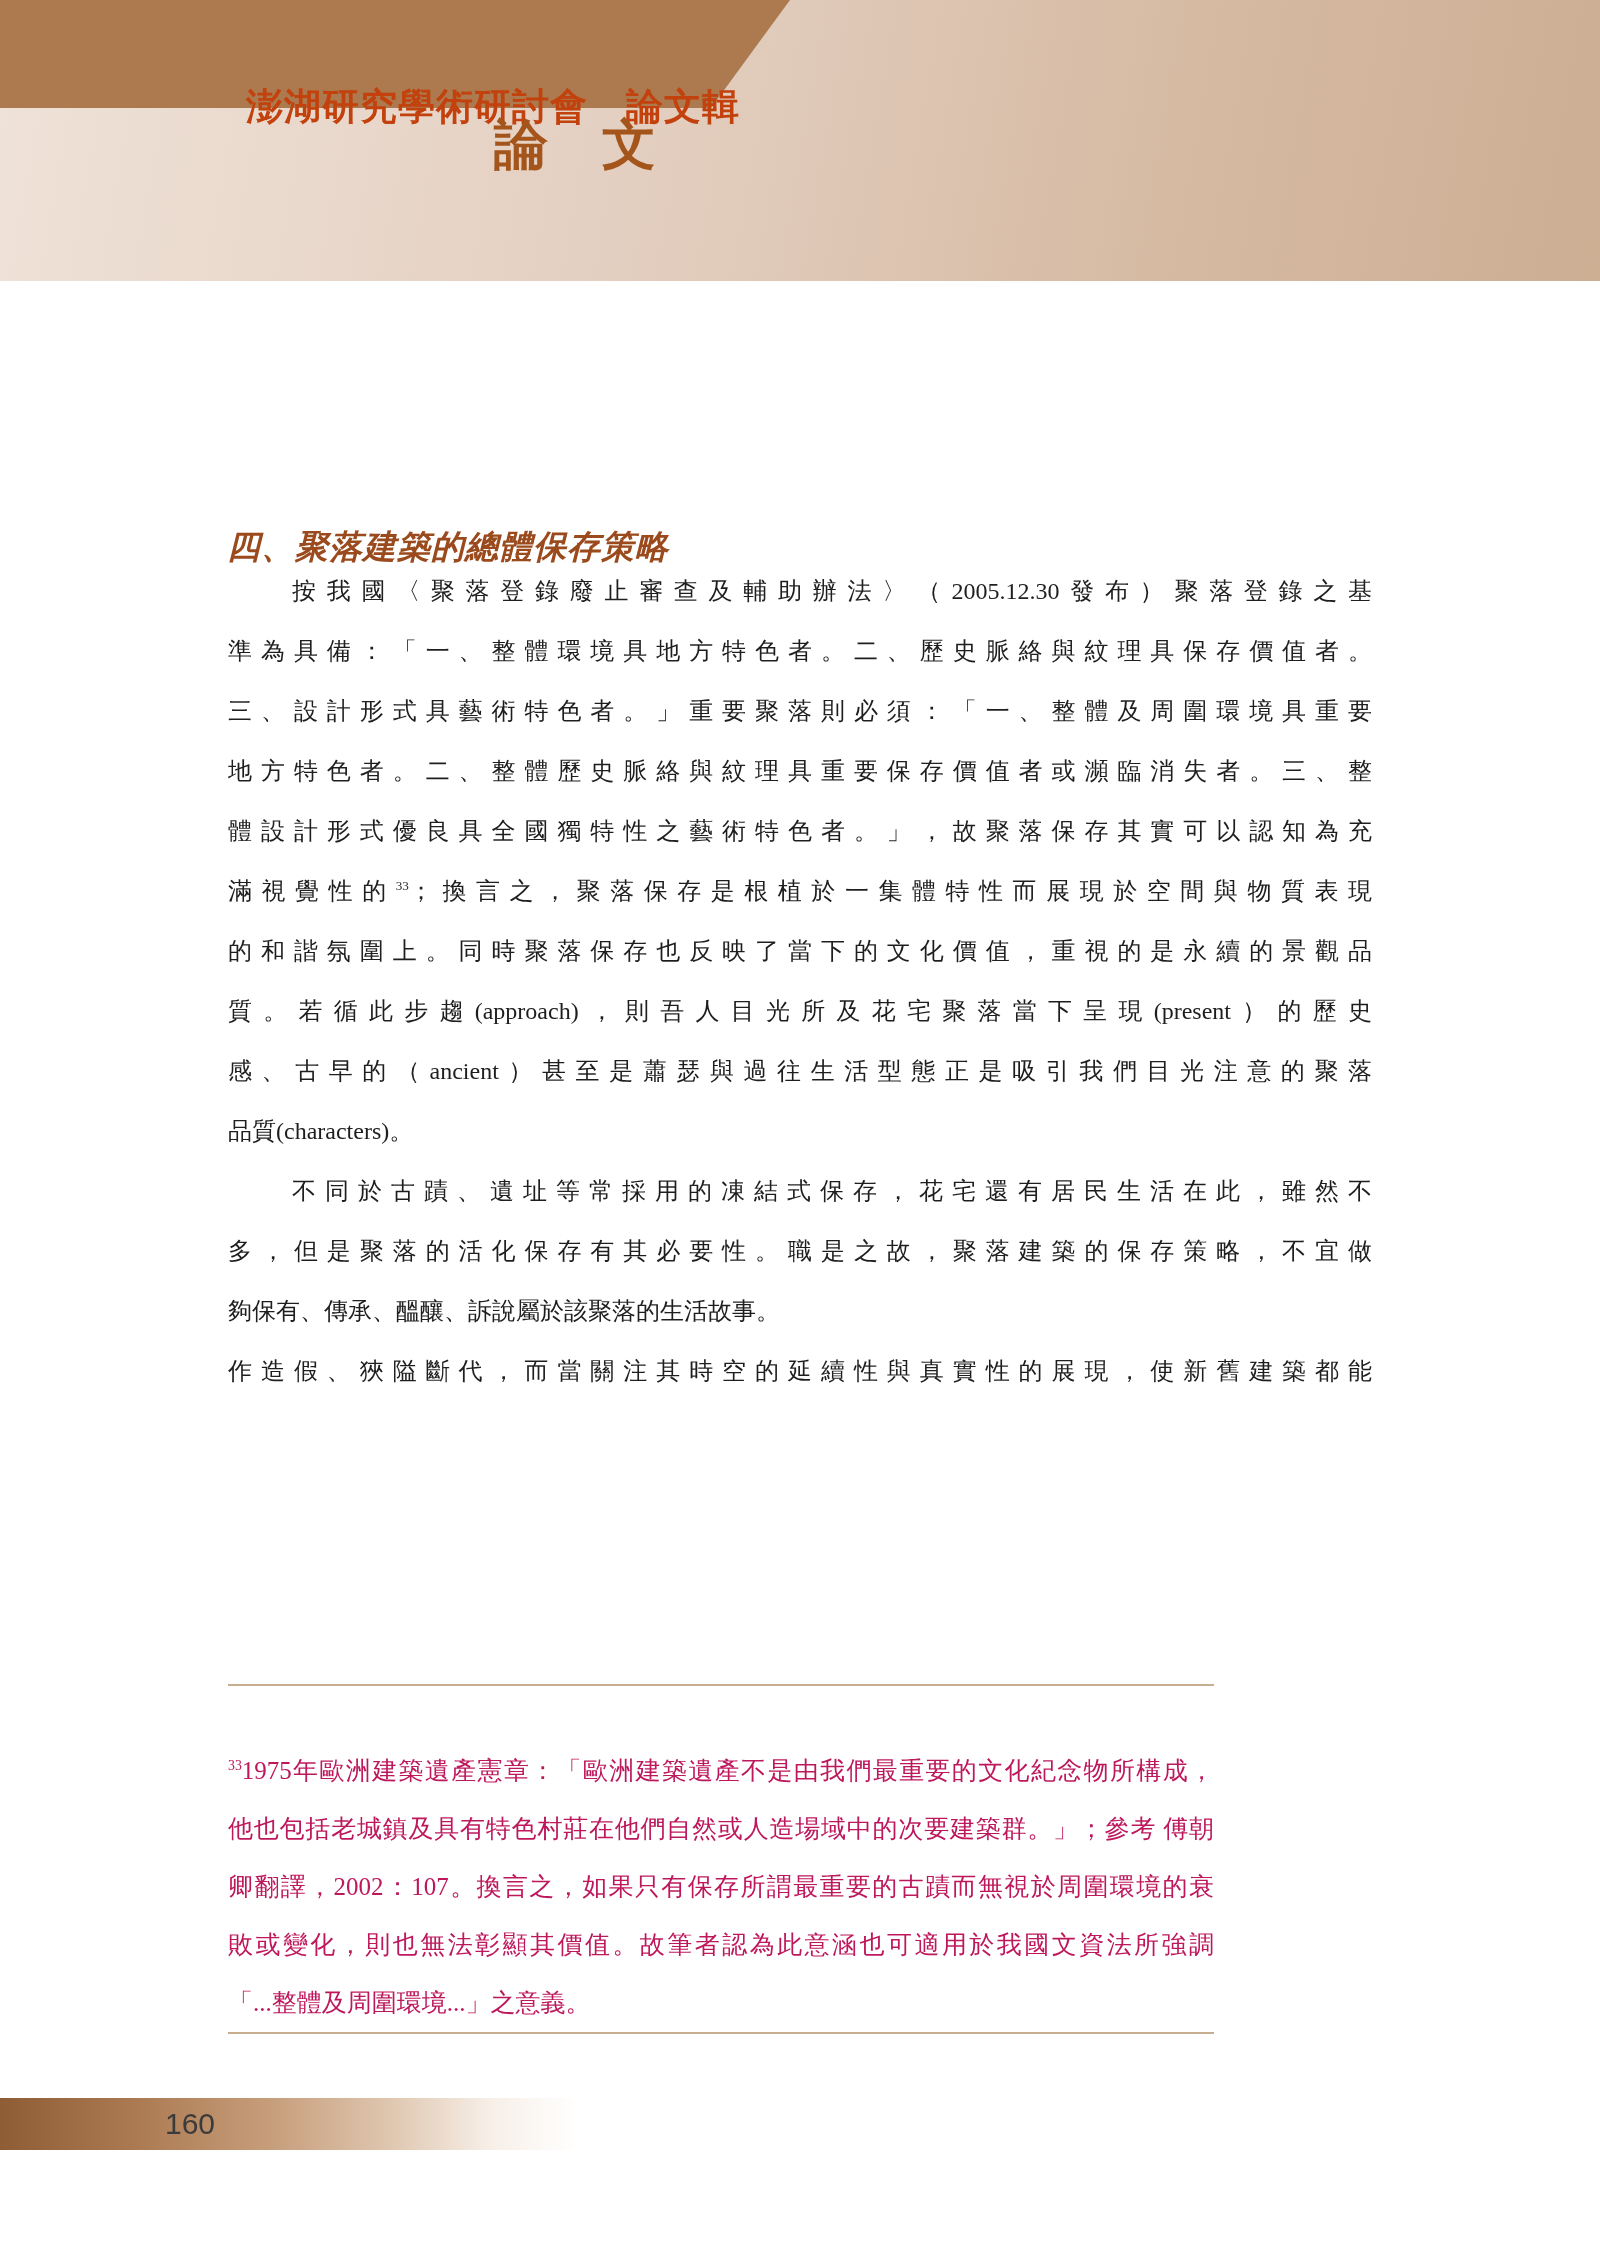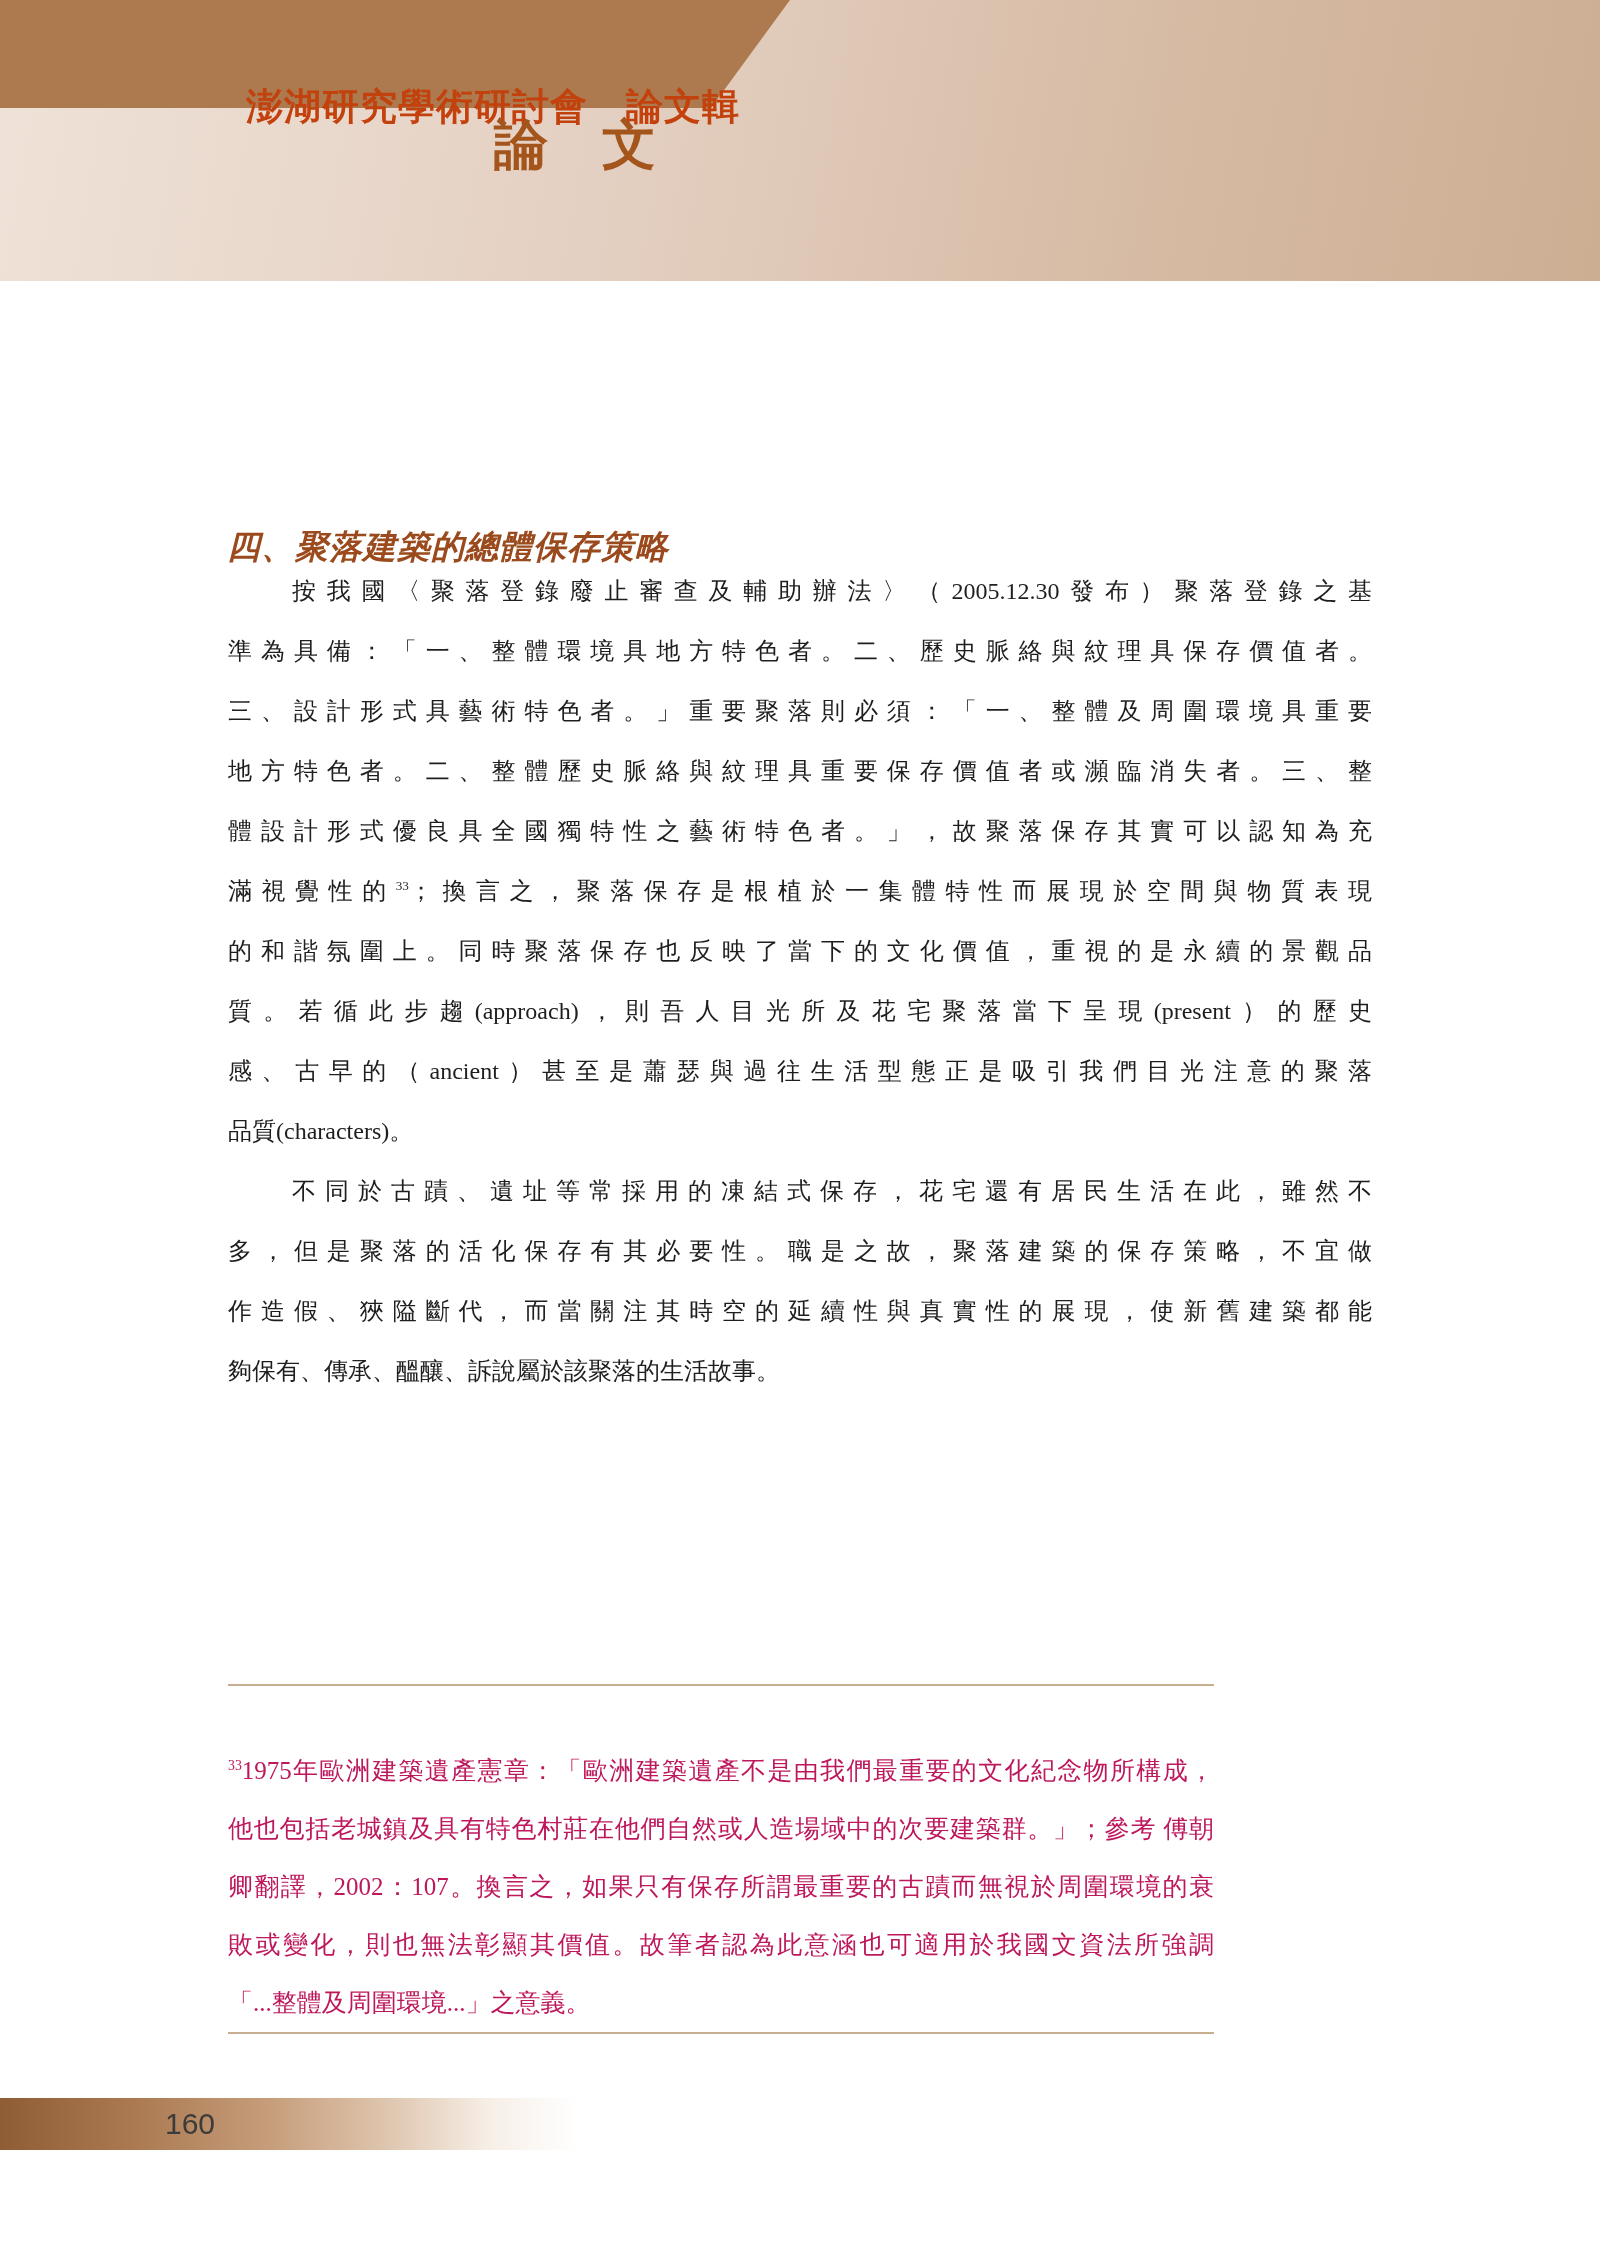--- a/index.html
+++ b/index.html
@@ -90,22 +90,22 @@
   <div class="bline">三、設計形式具藝術特色者。」重要聚落則必須：「一、整體及周圍環境具重要</div>
   <div class="bline">地方特色者。二、整體歷史脈絡與紋理具重要保存價值者或瀕臨消失者。三、整</div>
   <div class="bline">體設計形式優良具全國獨特性之藝術特色者。」，故聚落保存其實可以認知為充</div>
   <div class="bline"><span>滿視覺性的</span><span class="supref">33</span><span>；換言之，聚落保存是根植於一集體特性而展現於空間與物質表現</span></div>
   <div class="bline">的和諧氛圍上。同時聚落保存也反映了當下的文化價值，重視的是永續的景觀品</div>
   <div class="bline">質。若循此步趨(approach)，則吾人目光所及花宅聚落當下呈現(present）的歷史</div>
   <div class="bline">感、古早的（ancient）甚至是蕭瑟與過往生活型態正是吸引我們目光注意的聚落</div>
   <div class="bline last">品質(characters)。</div>
   <div class="bline indent">不同於古蹟、遺址等常採用的凍結式保存，花宅還有居民生活在此，雖然不</div>
   <div class="bline">多，但是聚落的活化保存有其必要性。職是之故，聚落建築的保存策略，不宜做</div>
+  <div class="bline last">夠保有、傳承、醞釀、訴說屬於該聚落的生活故事。</div>
   <div class="bline">作造假、狹隘斷代，而當關注其時空的延續性與真實性的展現，使新舊建築都能</div>
-  <div class="bline last">夠保有、傳承、醞釀、訴說屬於該聚落的生活故事。</div>
 </div>
 
 <div class="sep sep1"></div>
 <div class="footnotes">
   <div class="fline"><span class="supref">33</span><span>1975年歐洲建築遺產憲章：「歐洲建築遺產不是由我們最重要的文化紀念物所構成，</span></div>
   <div class="fline">他也包括老城鎮及具有特色村莊在他們自然或人造場域中的次要建築群。」；參考 傅朝</div>
   <div class="fline">卿翻譯，2002：107。換言之，如果只有保存所謂最重要的古蹟而無視於周圍環境的衰</div>
   <div class="fline">敗或變化，則也無法彰顯其價值。故筆者認為此意涵也可適用於我國文資法所強調</div>
   <div class="fline last">「...整體及周圍環境...」之意義。</div>
 </div>

